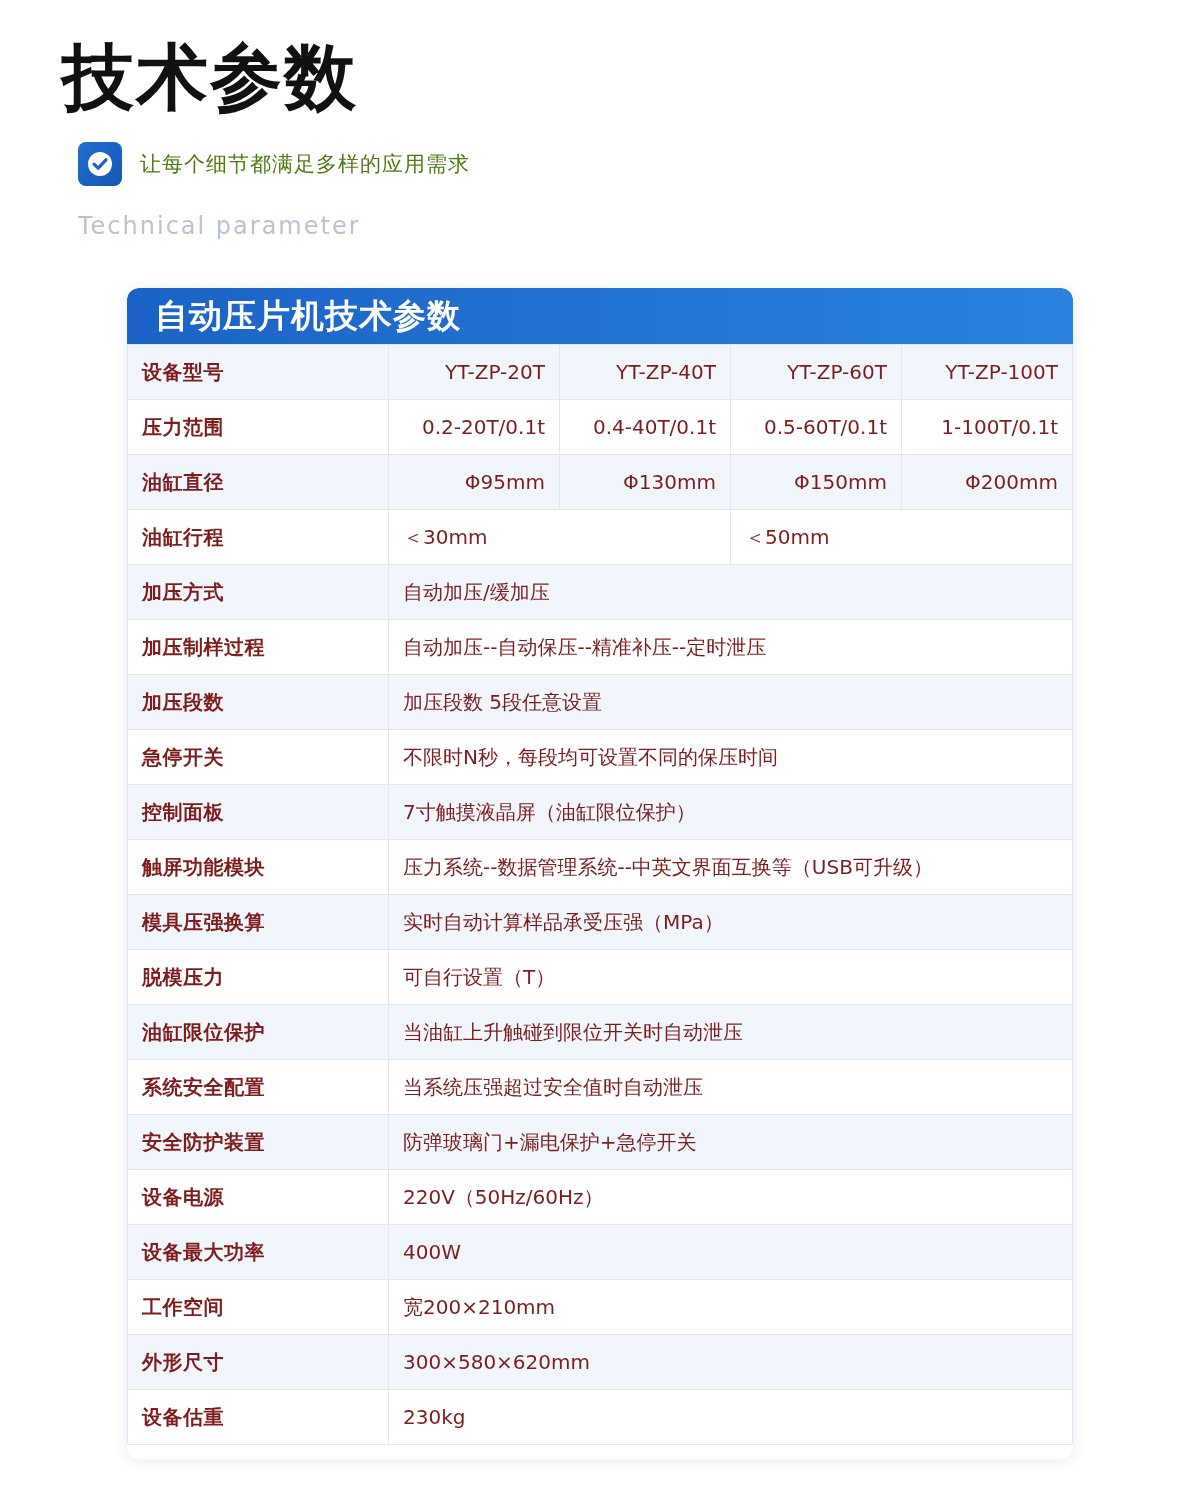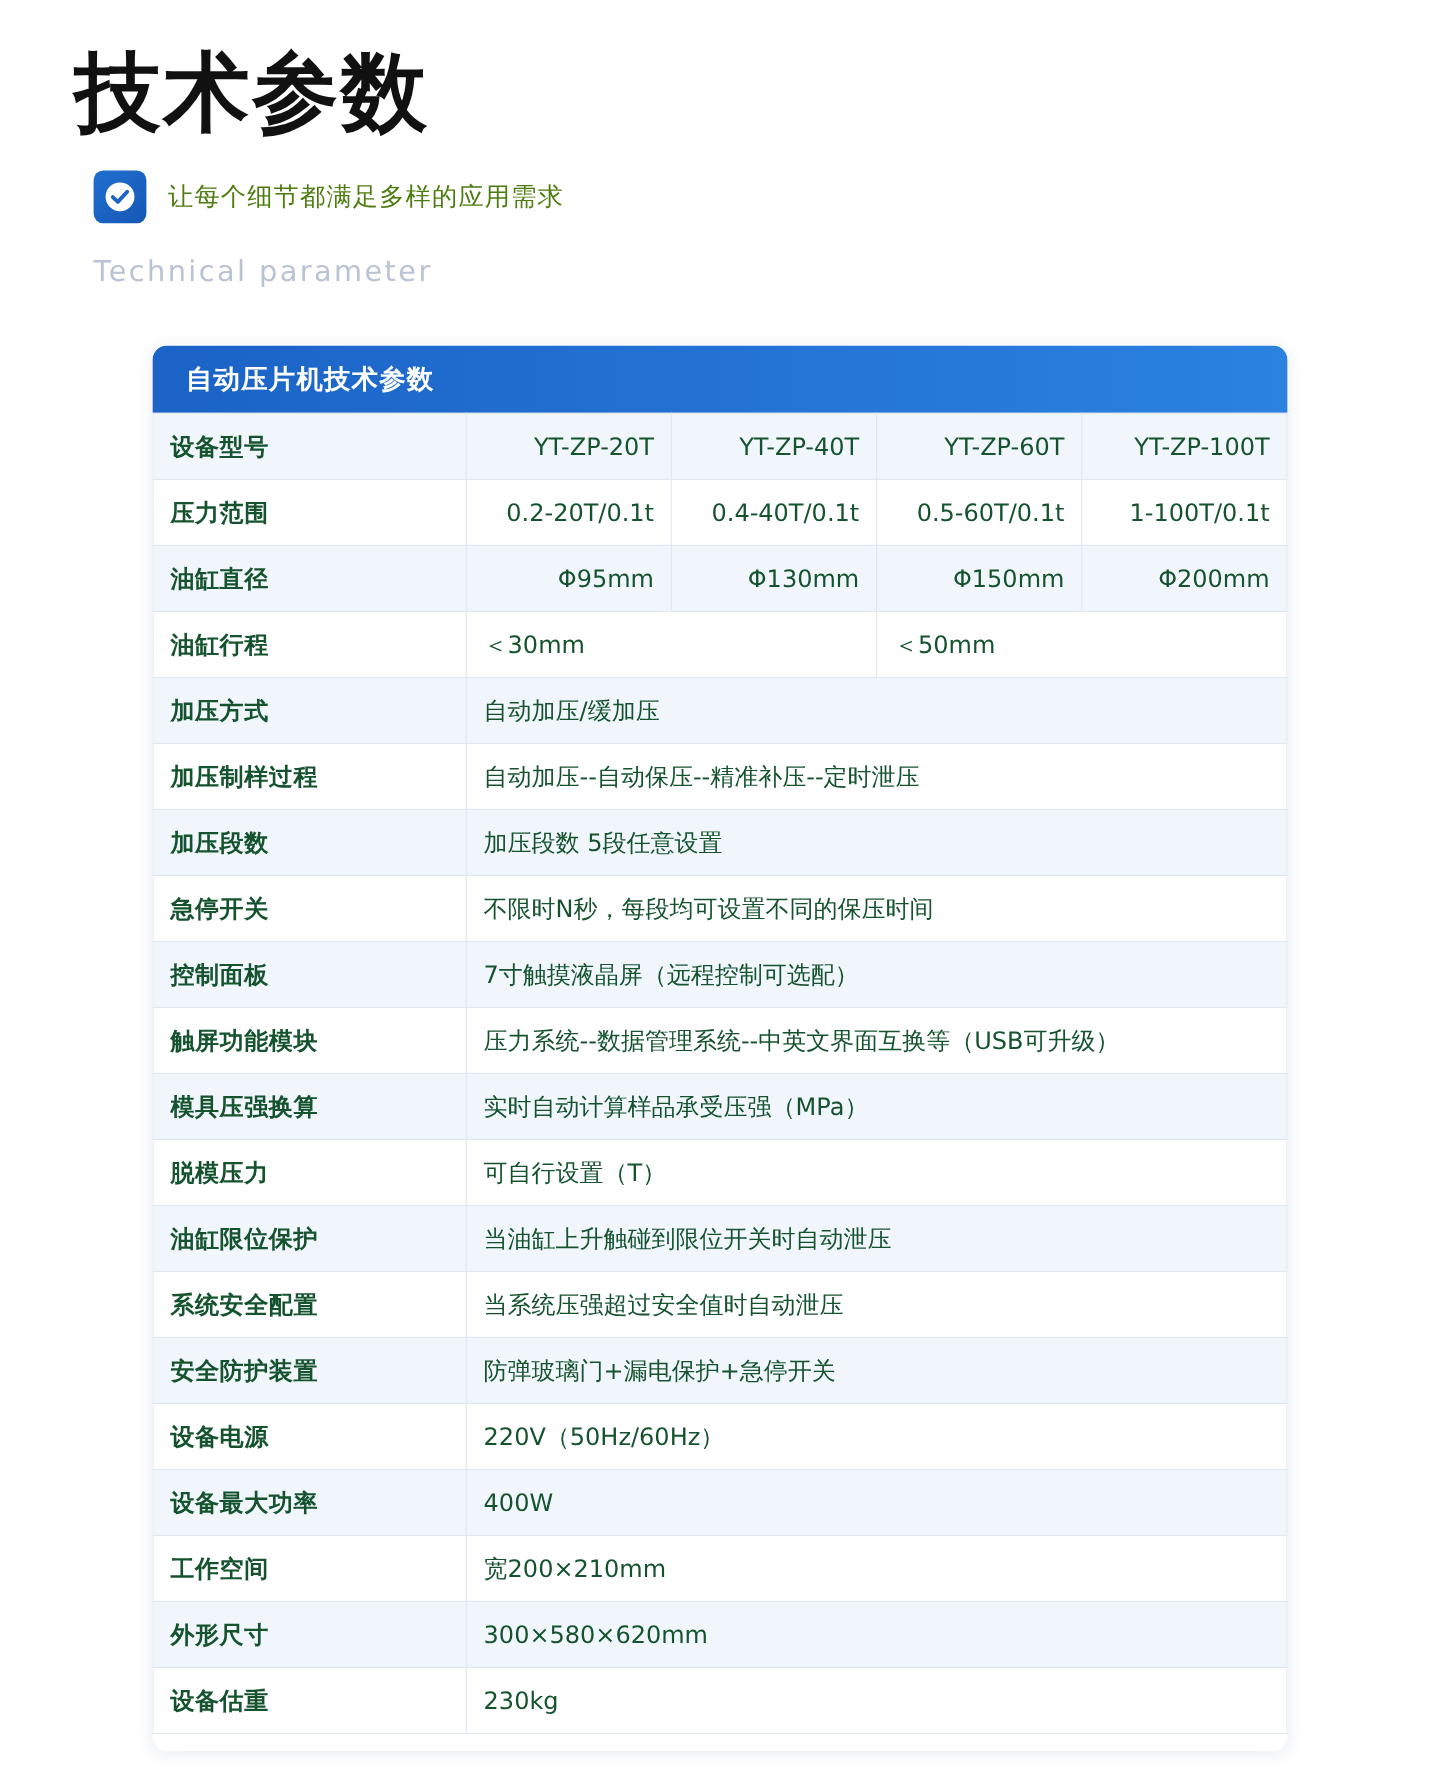--- a/index.html
+++ b/index.html
@@ -74,37 +74,37 @@
   }
   .card-header {
     height: 56px;
     background: linear-gradient(90deg, #1b63c6 0%, #2b82df 100%);
     display: flex;
     align-items: center;
     border-radius: 12px 12px 0 0;
   }
   .card-header-title {
     color: #ffffff;
-    font-size: 22px;
+    font-size: 33px;
     font-weight: bold;
     letter-spacing: 1px;
     margin-left: 28px;
   }
 
   
   table.spec {
     width: 100%;
     border-collapse: collapse;
     table-layout: fixed;
   }
   table.spec td {
     border: 1px solid #e1e8f2;
     height: 54px;
     font-size: 20px;
-    color: #14532d;
+    color: #7f1d1d;
     padding: 0 14px;
     vertical-align: middle;
   }
   td.label {
     width: 232px;
     color: #1356b4;
     font-weight: bold;
     font-size: 21px;
     padding-left: 32px;
     letter-spacing: 0.5px;
@@ -177,21 +177,21 @@
         <tr class="odd">
           <td class="label">加压段数</td>
           <td class="val" colspan="4">加压段数  5段任意设置</td>
         </tr>
         <tr class="even">
           <td class="label">急停开关</td>
           <td class="val" colspan="4">不限时N秒，每段均可设置不同的保压时间</td>
         </tr>
         <tr class="odd">
           <td class="label">控制面板</td>
-          <td class="val" colspan="4">7寸触摸液晶屏（远程控制可选配）</td>
+          <td class="val" colspan="4">7寸触摸液晶屏（油缸限位保护）</td>
         </tr>
         <tr class="even">
           <td class="label">触屏功能模块</td>
           <td class="val" colspan="4">压力系统--数据管理系统--中英文界面互换等（USB可升级）</td>
         </tr>
         <tr class="odd">
           <td class="label">模具压强换算</td>
           <td class="val" colspan="4">实时自动计算样品承受压强（MPa）</td>
         </tr>
         <tr class="even">

